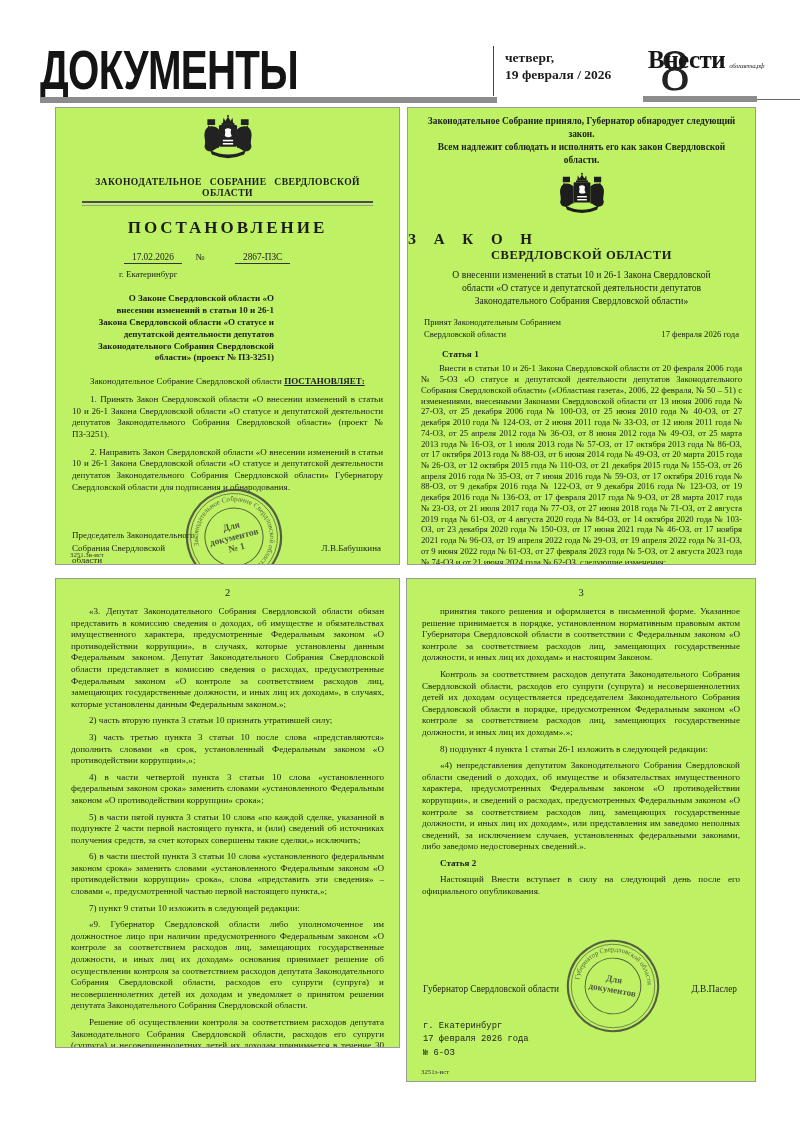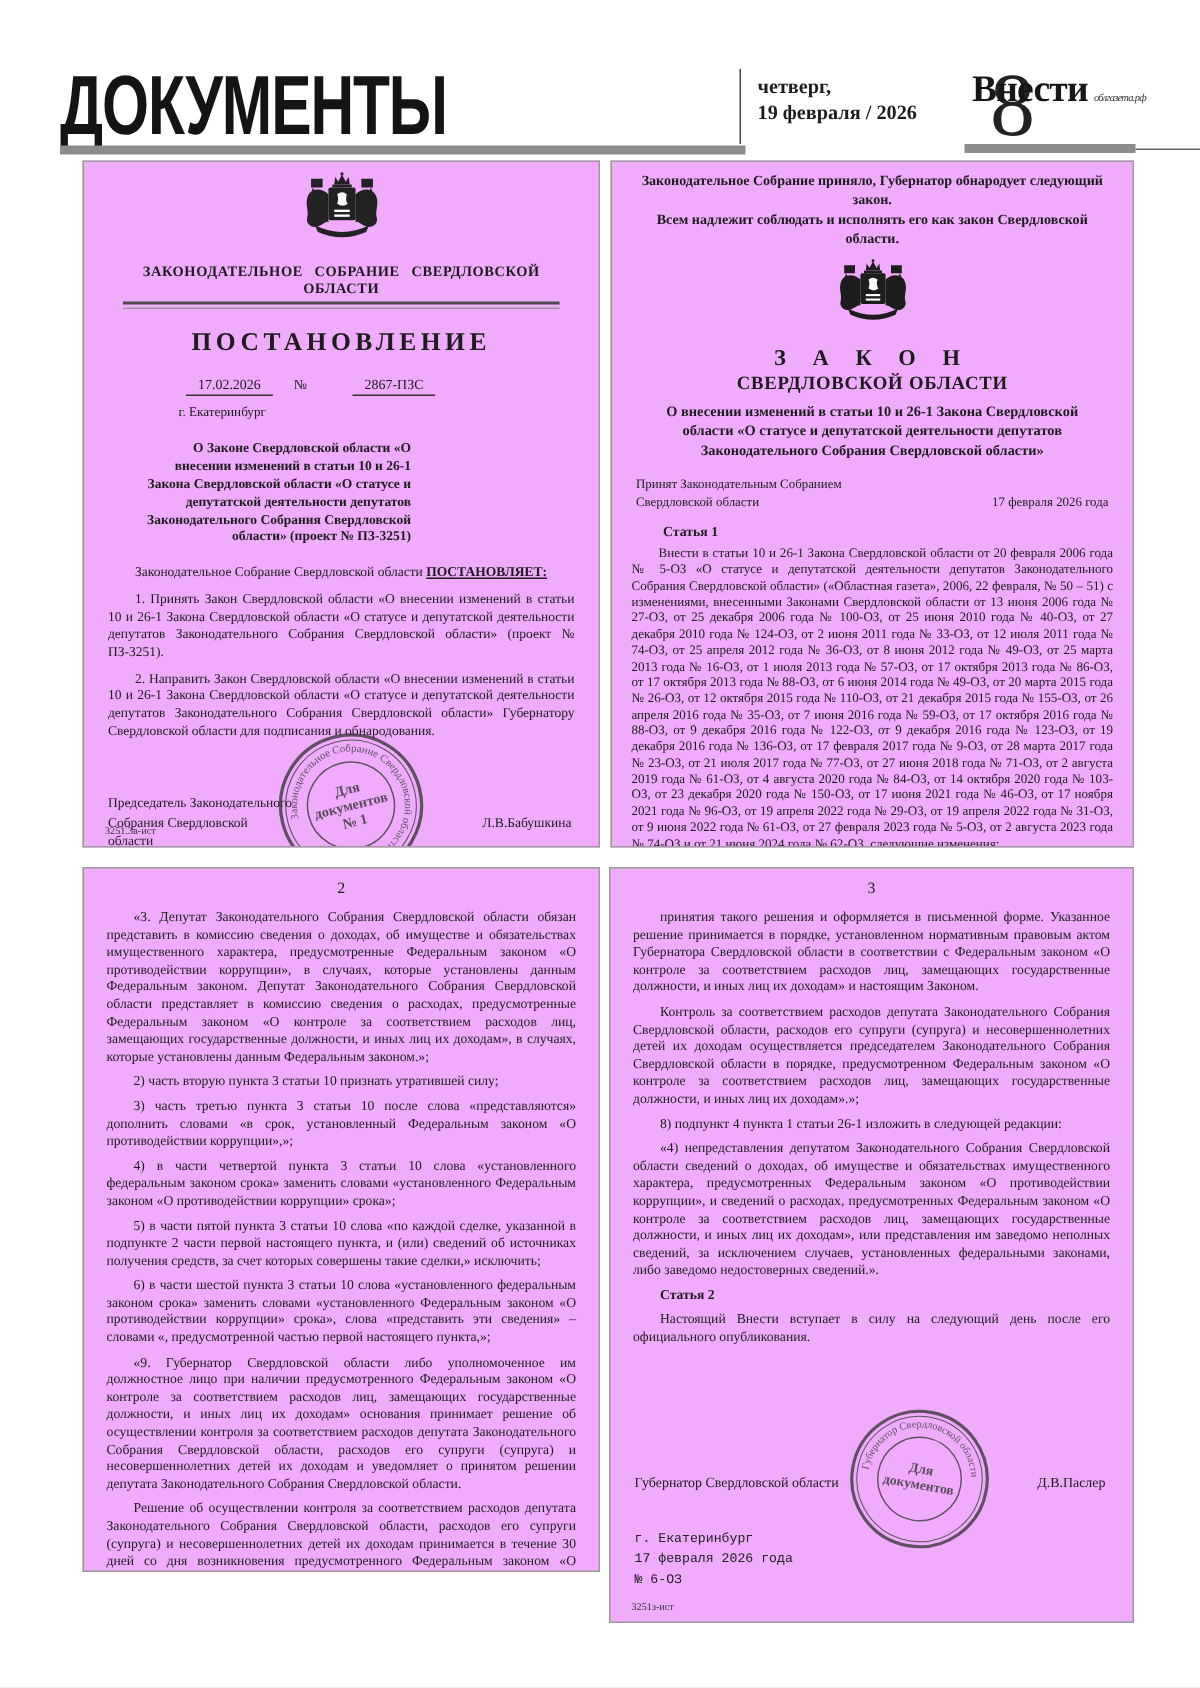--- a/index.html
+++ b/index.html
@@ -16,21 +16,21 @@
   .vdivider{position:absolute;left:493px;top:46px;width:1px;height:50px;background:#444;}
   .issue-date{position:absolute;left:505px;top:50px;font-weight:700;font-size:13.5px;line-height:1.25;}
   .page-number{position:absolute;left:660px;top:36px;font-size:60px;font-weight:400;color:#222;}
   .brand{position:absolute;left:645px;top:48px;width:155px;text-align:left;font-weight:700;
         font-size:25px;line-height:.95;color:#161616;letter-spacing:-.5px;padding-left:85px;box-sizing:border-box;}
   .brand{padding-left:0;left:648px;width:152px;}
   .brand .b1,.brand .b2{display:block;}
   .brand .url{font-size:7px;font-weight:400;font-style:italic;color:#333;margin-left:4px;}
 
   
-  .box{position:absolute;border:1px solid #9a9a9a;background:#f0abfc;overflow:hidden;box-sizing:border-box;}
+  .box{position:absolute;border:1px solid #9a9a9a;background:#bef264;overflow:hidden;box-sizing:border-box;}
   #box1{left:55px;top:107px;width:345px;height:458px;}
   #box2{left:407px;top:107px;width:349px;height:458px;}
   #box3{left:55px;top:578px;width:345px;height:470px;}
   #box4{left:406px;top:578px;width:350px;height:504px;}
 
   .arms{display:block;margin:0 auto;}
 
   
   .org-name{margin:4px 12px 0;text-align:center;font-weight:700;font-size:9.6px;
         letter-spacing:.4px;word-spacing:5px;}
@@ -47,23 +47,23 @@
   .sig1{position:relative;margin:10px 16px 0;height:92px;font-size:9px;}
   .sig-title1{position:absolute;left:0;top:26px;width:125px;line-height:1.35;}
   .sig-name1{position:absolute;right:2px;top:40px;}
   .stamp{position:absolute;opacity:.8;}
   .stamp svg{display:block;}
   #stamp1{left:112px;top:-16px;width:100px;height:100px;transform:rotate(-14deg);}
   .foot-code{position:absolute;left:14px;bottom:6px;font-size:6.8px;color:#333;}
 
   
   .law-preamble{margin:7px 14px 0;text-align:center;font-weight:700;font-size:9.4px;line-height:1.4;}
-  .law-t1{margin-top:5px;text-align:center;font-weight:700;font-size:15px;letter-spacing:7px;}
+  .law-t1{margin-top:5px;text-align:left;font-weight:700;font-size:15px;letter-spacing:7px;}
   .law-t2{text-align:center;font-weight:700;font-size:12.5px;letter-spacing:.5px;}
-  .law-subject{margin:5px 34px 0;text-align:center;font-weight:700;font-size:9.6px;line-height:1.38;}
+  .law-subject{margin:5px 34px 0;text-align:center;font-weight:400;font-size:9.6px;line-height:1.38;}
   .adopted{display:flex;justify-content:space-between;align-items:flex-end;margin:9px 16px 0;font-size:8.6px;line-height:1.4;}
   .art-head{margin:9px 16px 0;font-weight:700;font-size:9.2px;text-indent:18px;}
   .law-body{margin:4px 13px 0;font-size:8.7px;line-height:1.235;text-align:justify;}
   .law-body p{margin:0 0 5px;text-indent:18px;}
 
   
   .pg-num{margin-top:8px;text-align:center;font-size:10.5px;}
   .cont-body{margin:8px 15px 0;font-size:9.1px;line-height:1.275;text-align:justify;}
   .cont-body p{margin:0 0 5px;text-indent:18px;}
   .cont-body .art-head2{font-weight:700;text-indent:18px;margin:2px 0 5px;}
@@ -184,20 +184,21 @@
 
   <div class="box" id="box3">
     <div class="pg-num">2</div>
     <div class="cont-body">
       <p>«3. Депутат Законодательного Собрания Свердловской области обязан представить в комиссию сведения о доходах, об имуществе и обязательствах имущественного характера, предусмотренные Федеральным законом «О противодействии коррупции», в случаях, которые установлены данным Федеральным законом. Депутат Законодательного Собрания Свердловской области представляет в комиссию сведения о расходах, предусмотренные Федеральным законом «О контроле за соответствием расходов лиц, замещающих государственные должности, и иных лиц их доходам», в случаях, которые установлены данным Федеральным законом.»;</p>
       <p>2) часть вторую пункта 3 статьи 10 признать утратившей силу;</p>
       <p>3) часть третью пункта 3 статьи 10 после слова «представляются» дополнить словами «в срок, установленный Федеральным законом «О противодействии коррупции»,»;</p>
       <p>4) в части четвертой пункта 3 статьи 10 слова «установленного федеральным законом срока» заменить словами «установленного Федеральным законом «О противодействии коррупции» срока»;</p>
       <p>5) в части пятой пункта 3 статьи 10 слова «по каждой сделке, указанной в подпункте 2 части первой настоящего пункта, и (или) сведений об источниках получения средств, за счет которых совершены такие сделки,» исключить;</p>
       <p>6) в части шестой пункта 3 статьи 10 слова «установленного федеральным законом срока» заменить словами «установленного Федеральным законом «О противодействии коррупции» срока», слова «представить эти сведения» – словами «, предусмотренной частью первой настоящего пункта,»;</p>
+      <p>7) пункт 9 статьи 10 изложить в следующей редакции:</p>
       <p>«9. Губернатор Свердловской области либо уполномоченное им должностное лицо при наличии предусмотренного Федеральным законом «О контроле за соответствием расходов лиц, замещающих государственные должности, и иных лиц их доходам» основания принимает решение об осуществлении контроля за соответствием расходов депутата Законодательного Собрания Свердловской области, расходов его супруги (супруга) и несовершеннолетних детей их доходам и уведомляет о принятом решении депутата Законодательного Собрания Свердловской области.</p>
       <p>Решение об осуществлении контроля за соответствием расходов депутата Законодательного Собрания Свердловской области, расходов его супруги (супруга) и несовершеннолетних детей их доходам принимается в течение 30 дней со дня возникновения предусмотренного Федеральным законом «О контроле за соответствием расходов лиц, замещающих государственные должности, и иных лиц их доходам» основания для</p>
     </div>
   </div>
 
   <div class="box" id="box4">
     <div class="pg-num">3</div>
     <div class="cont-body">
       <p>принятия такого решения и оформляется в письменной форме. Указанное решение принимается в порядке, установленном нормативным правовым актом Губернатора Свердловской области в соответствии с Федеральным законом «О контроле за соответствием расходов лиц, замещающих государственные должности, и иных лиц их доходам» и настоящим Законом.</p>
       <p>Контроль за соответствием расходов депутата Законодательного Собрания Свердловской области, расходов его супруги (супруга) и несовершеннолетних детей их доходам осуществляется председателем Законодательного Собрания Свердловской области в порядке, предусмотренном Федеральным законом «О контроле за соответствием расходов лиц, замещающих государственные должности, и иных лиц их доходам».»;</p>

